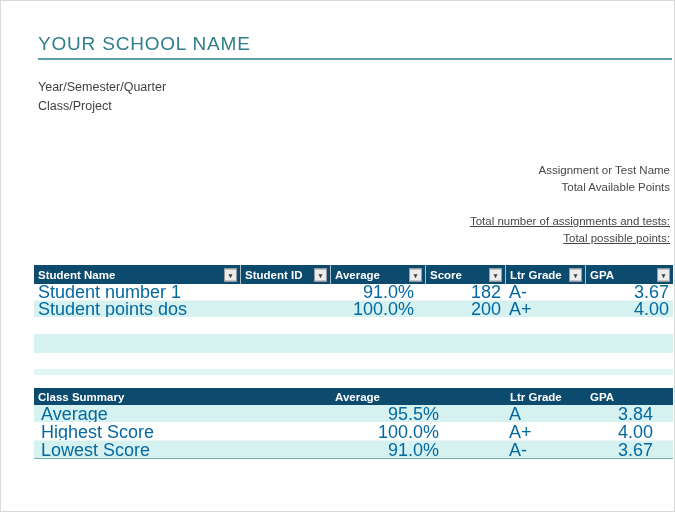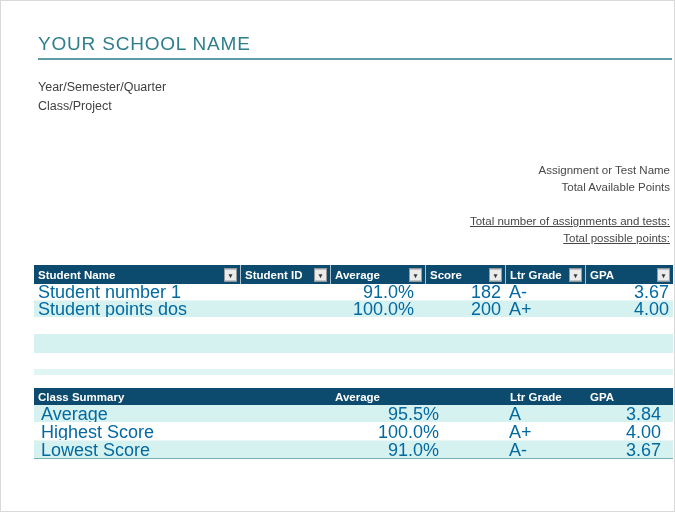--- a/index.html
+++ b/index.html
@@ -83,21 +83,21 @@
   .td.c-gpa   { text-align: right; padding-right: 4px; }
 
   
   .s-label { width: 297px; }
   .s-avg   { width: 175px; }
   .s-ltr   { width: 80px;  }
   .s-gpa   { width: 87px;  }
   .td.s-label { padding-left: 7px; }
   .td.s-avg   { text-align: right; padding-right: 67px; }
   .td.s-ltr   { padding-left: 3px; }
-  .td.s-gpa   { text-align: right; padding-right: 12px; }
+  .td.s-gpa   { text-align: right; padding-right: 20px; }
 
   
   .empty-row { position: absolute; left: 33px; width: 639px; background: #D6F2F0; }
   .empty-row.r1 { top: 333px; height: 19px; }
   .empty-row.r2 { top: 368px; height: 6px; background: #DFF6F4; }
 
   .tbl-main { top: 264px; }
   .tbl-sum  { top: 387px; }
 </style>
 </head>

